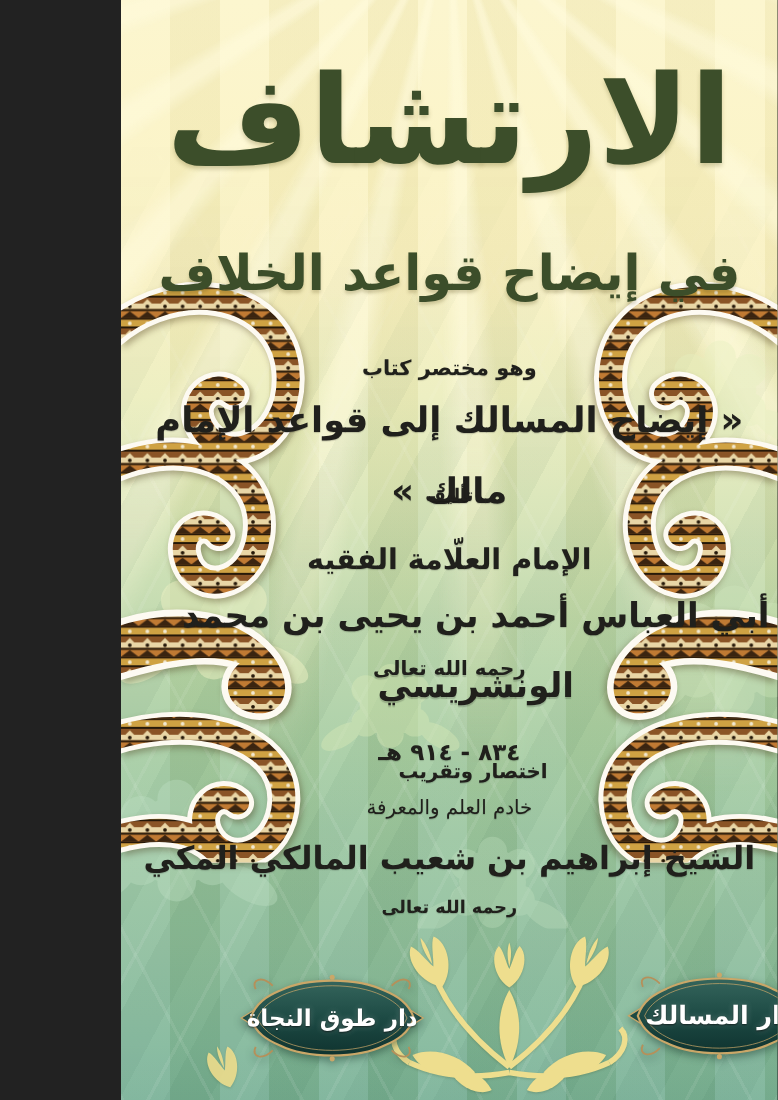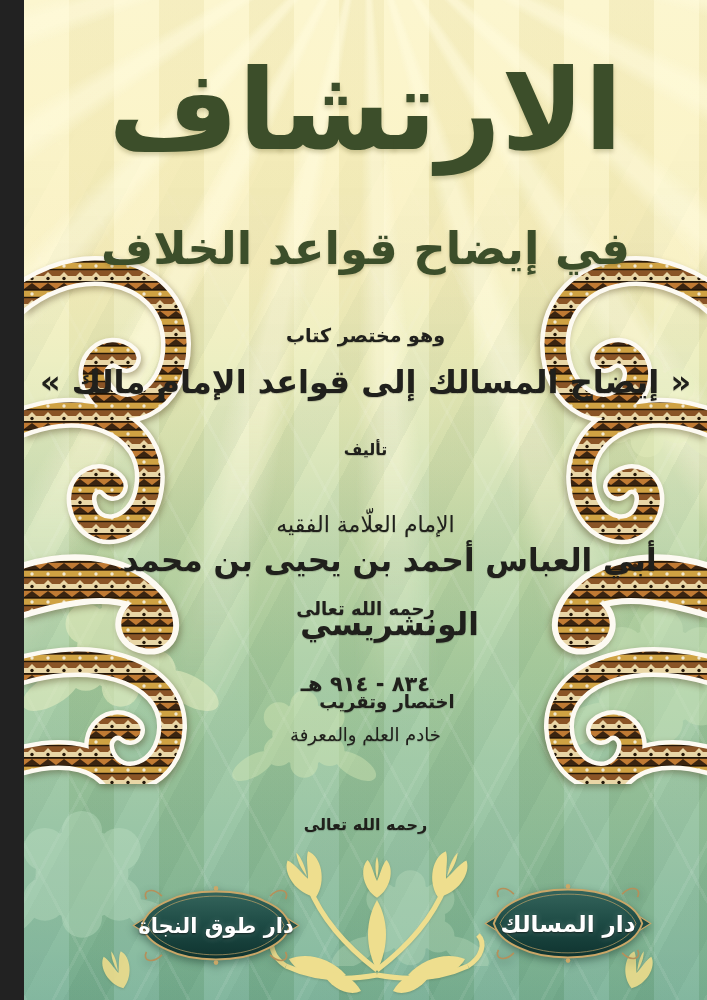--- a/index.html
+++ b/index.html
@@ -1,17 +1,17 @@
 <!DOCTYPE html>
 <html lang="ar" dir="rtl"><head>
 <meta charset="utf-8">
 <style>
   html,body{margin:0;padding:0;background:#222;}
   .cover{
-    position:relative;width:683px;height:1000px;overflow:hidden;
+    position:relative;width:597px;height:1000px;overflow:hidden;
     font-family:"DejaVu Sans",sans-serif;
     background:linear-gradient(180deg,
       #fcf5c9 0%,#fbf3c2 16%,#f8f0bf 26%,#ebedbb 36%,
       #d6e3b3 46%,#bcd7a8 56%,#a7cda1 66%,#97c49d 76%,
       #8abc9a 86%,#7db597 95%,#74ae93 100%);
   }
   .layer{position:absolute;inset:0;pointer-events:none;}
   .bg-stripes{
     background:repeating-linear-gradient(90deg,
       rgba(255,255,255,.11) 0 45px,
@@ -36,21 +36,21 @@
   .txt{position:absolute;left:0;right:0;text-align:center;z-index:6;direction:rtl;}
   .green{color:#3c4e2a;}
   .ink{color:#20201c;text-shadow:0 1px 1px rgba(0,0,0,.18);}
   .title   {top:8px;   font-size:112px;line-height:205px;font-weight:bold;
             text-shadow:0 3px 4px rgba(95,85,30,.28);}
   .subtitle{top:206px; font-size:45px; line-height:86px; font-weight:bold;
             text-shadow:0 2px 3px rgba(95,85,30,.25);}
   .abridg  {top:316px; font-size:19px; line-height:38px;font-weight:bold;}
   .origbook{top:350px; font-size:32px; line-height:64px;font-weight:bold;}
   .talif   {top:430px; font-size:16px; line-height:40px;font-weight:bold;}
-  .honor   {top:504px; font-size:22px; line-height:42px;font-weight:normal;}
+  .honor   {top:488px; font-size:26px; line-height:42px;font-weight:bold;}
   .authname{top:528px; font-size:31px; line-height:64px;font-weight:bold;margin-left:48px;}
   .bless1  {top:592px; font-size:18px; line-height:34px;font-weight:bold;}
   .dates   {top:622px; font-size:21px; line-height:40px;font-weight:bold;margin-top:42px;}
   .editact {top:686px; font-size:18px; line-height:32px;font-weight:bold;padding-left:43px;}
   .edithon {top:718px; font-size:18px; line-height:34px;font-weight:normal;}
   .editname{top:750px; font-size:29px; line-height:60px;font-weight:bold;}
   .bless2  {top:810px; font-size:16px; line-height:30px;font-weight:bold;}
   .ornament{position:absolute;top:248px;width:186px;height:536px;z-index:4;
             filter:drop-shadow(2px 3px 3px rgba(60,40,10,.35));}
   .ornament.left{left:0;}
@@ -207,20 +207,21 @@
   <div class="txt subtitle green">في إيضاح قواعد الخلاف</div>
   <div class="txt abridg ink">وهو مختصر كتاب</div>
   <div class="txt origbook ink">« إيضاح المسالك إلى قواعد الإمام مالك »</div>
   <div class="txt talif ink">تأليف</div>
   <div class="txt honor ink">الإمام العلّامة الفقيه</div>
   <div class="txt authname ink">أبي العباس أحمد بن يحيى بن محمد الونشريسي</div>
   <div class="txt bless1 ink">رحمه الله تعالى</div>
   <div class="txt dates ink">٨٣٤ - ٩١٤ هـ</div>
   <div class="txt editact ink">اختصار وتقريب</div>
   <div class="txt edithon ink">خادم العلم والمعرفة</div>
+  <div class="txt editname ink">الشيخ إبراهيم بن شعيب المالكي المكي</div>
   <div class="txt bless2 ink">رحمه الله تعالى</div>
 
   <div class="badge badge-left">
     <svg viewBox="0 0 220 120">
         <use href="#badgeShape"></use>
       </svg>
     <span>دار طوق النجاة</span>
   </div>
   <div class="badge badge-right">
     <svg viewBox="0 0 220 120">

